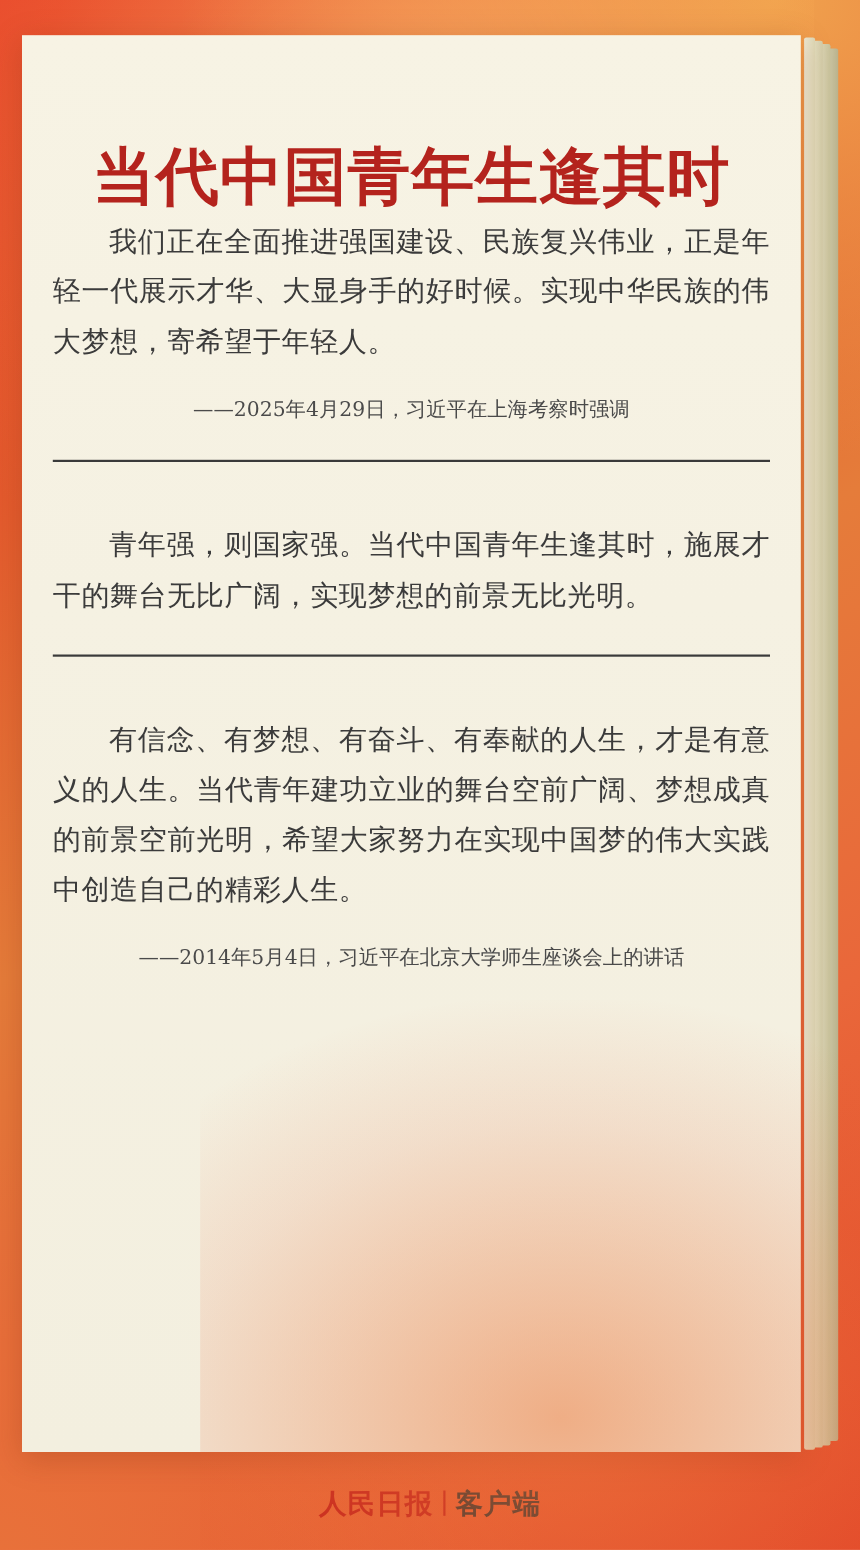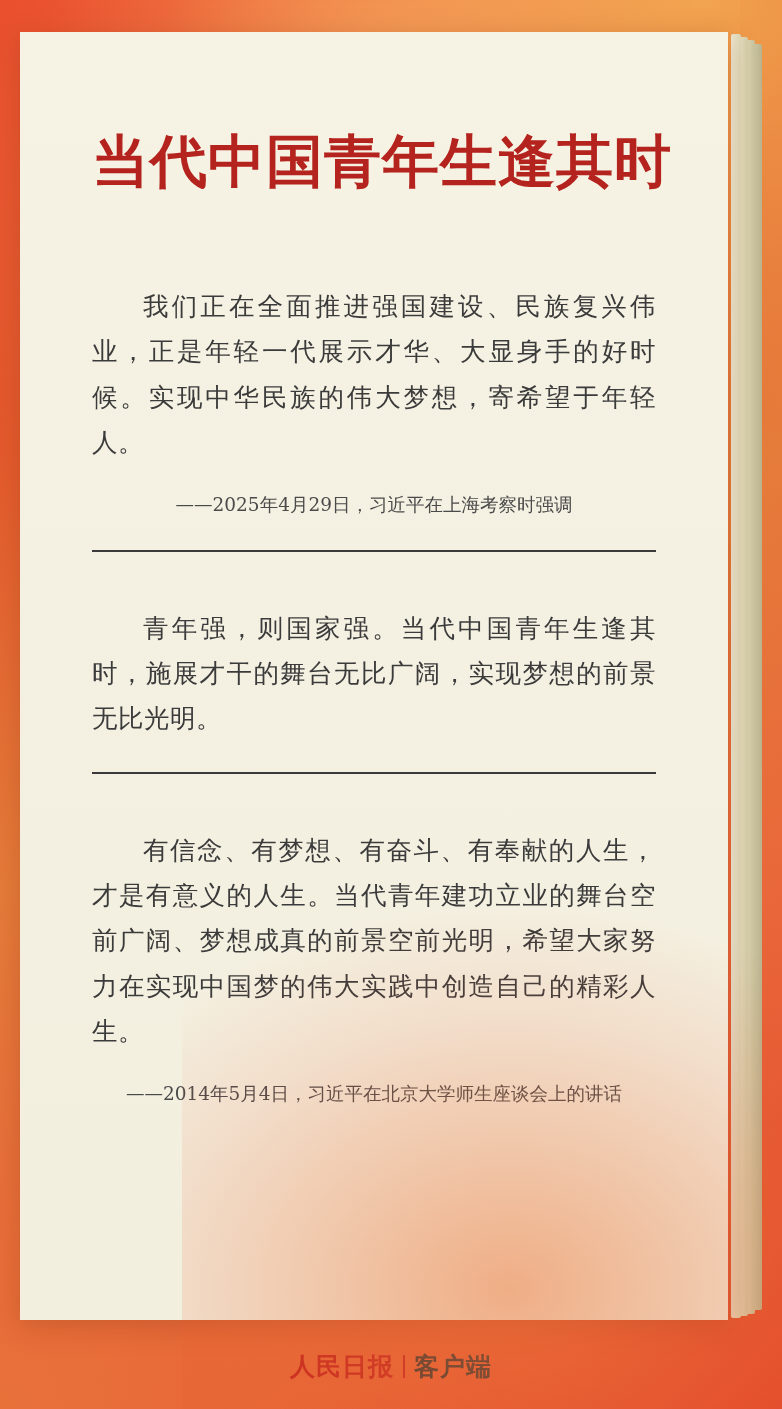--- a/index.html
+++ b/index.html
@@ -67,41 +67,40 @@
     left: 0;
     top: 0;
     width: 708px;
     height: 1288px;
     background: linear-gradient(180deg, #f7f3e4 0%, #f5f1e2 40%, #f3efdf 100%);
     box-shadow: 0 6px 26px rgba(120,40,10,0.25);
   }
   .sheet-inner {
     position: absolute;
     left: 0; top: 0; right: 0; bottom: 0;
-    padding: 0 72px;
+    padding: 0 28px;
     box-sizing: border-box;
   }
 
   .title {
     padding-top: 92px;
     text-align: center;
     color: #b4231d;
     font-family: "DejaVu Serif", "Liberation Serif", serif;
     font-weight: bold;
     font-size: 57px;
     line-height: 1.30;
     letter-spacing: 1px;
   }
   .title .line {
     display: block;
     white-space: nowrap;
   }
 
   .quotes {
-    margin-top: 86px;
   }
   .quote-block { position: relative; }
   .quote-text {
     color: #3b3b3b;
     font-family: "DejaVu Serif", "Liberation Serif", serif;
     font-size: 25.5px;
     line-height: 1.78;
     text-align: justify;
     text-indent: 2em;
     letter-spacing: 0.5px;

